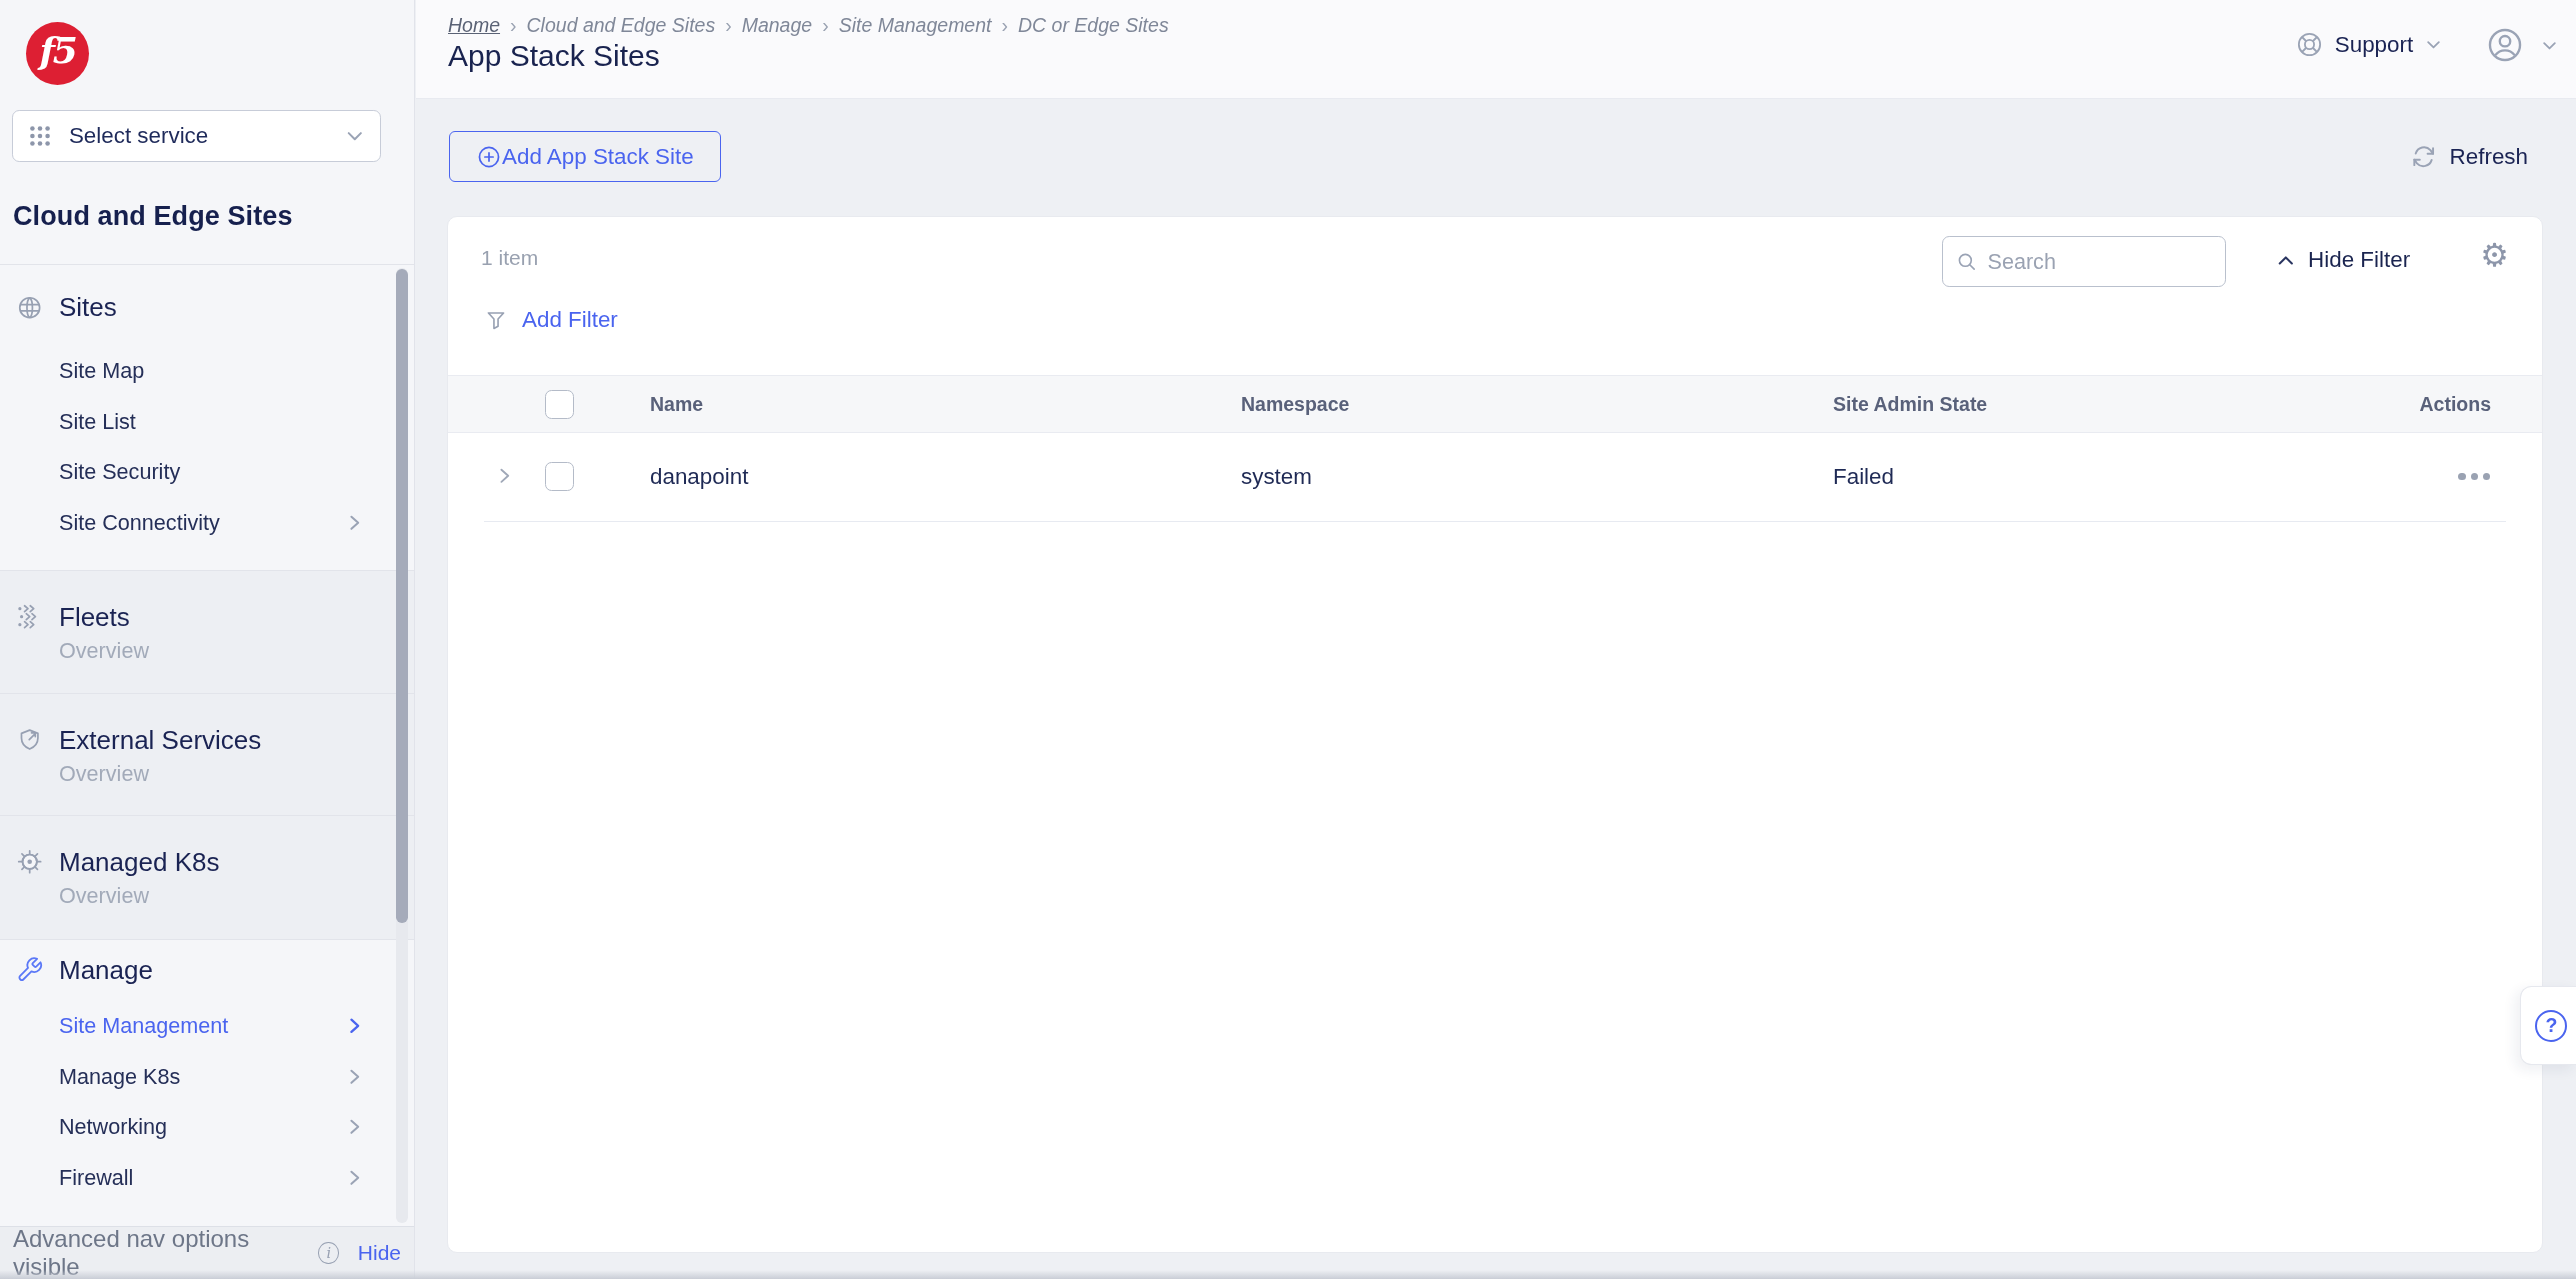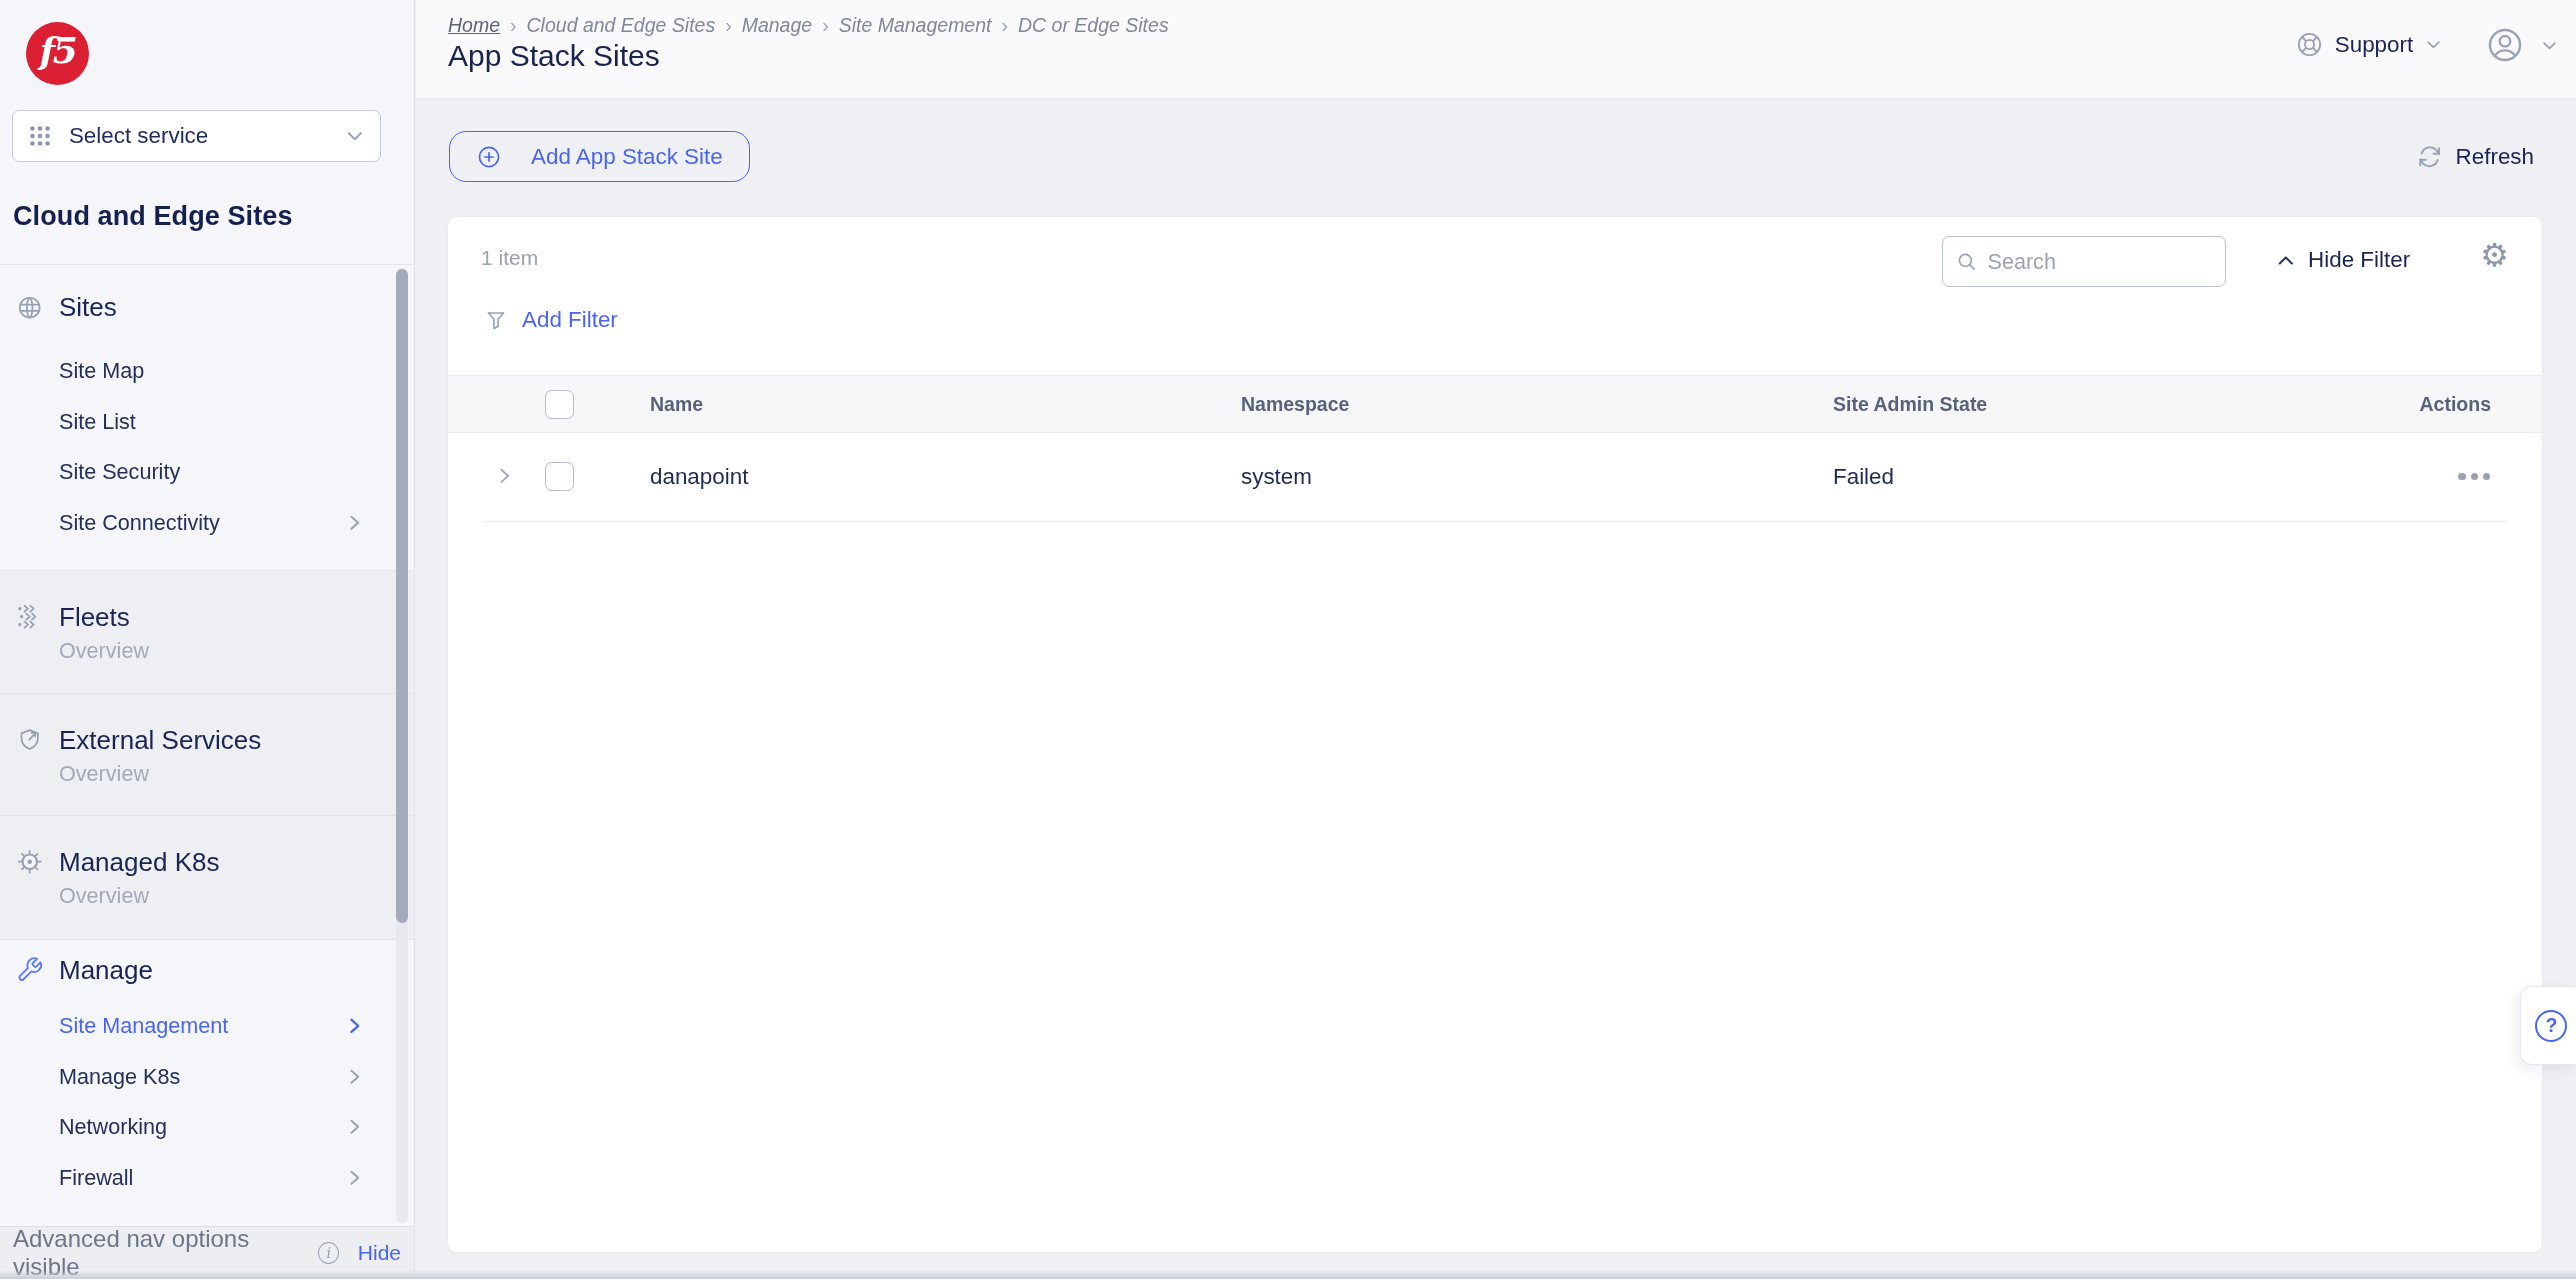--- a/index.html
+++ b/index.html
@@ -44,23 +44,23 @@
   .breadcrumb { position:absolute; left:32px; top:14.4px; display:flex; align-items:center; font-size:19.5px; color:#7f8798; }
   .crumb { color:#7f8798;font-style:italic; }
   .crumb-home { color:#5a6275; text-decoration:underline; cursor:pointer; }
   .crumb-sep { color:#9aa2b2; margin:0 10px; font-size:19.5px; }
   .page-title { position:absolute; left:32px; top:39px; font-size:30px; font-weight:500; color:#19234f; }
   .support-group { position:absolute; right:133px; top:30px; display:flex; align-items:center; gap:10.8px; cursor:pointer; }
   .support-label { font-size:22.4px; color:#1a2353; }
   .avatar-group { position:absolute; right:16.6px; top:26px; display:flex; align-items:center; gap:16px; cursor:pointer; }
 
   
-  .add-btn { position:absolute; left:449px; top:131px; height:51px; padding:0 26px; border:1.4px solid #4a64ef; border-radius:17px; background:transparent; display:flex; align-items:center; gap:29px; cursor:pointer; z-index:4; }
+  .add-btn { position:absolute; left:449px; top:131px; height:51px; padding:0 26px; border:1.4px solid #4a64ef; border-radius:6px; background:transparent; display:flex; align-items:center; gap:0; cursor:pointer; z-index:4; }
   .add-btn-label { font-size:22.4px; color:#4a64ef; }
-  .refresh { position:absolute; right:42px; top:131px; height:51px; display:flex; align-items:center; gap:12px; cursor:pointer; z-index:4; }
+  .refresh { position:absolute; right:48px; top:131px; height:51px; display:flex; align-items:center; gap:12px; cursor:pointer; z-index:4; }
   .refresh-label { font-size:22.4px; color:#1a2353; }
 
   
   .card { position:absolute; left:447px; top:216px; width:2096px; height:1037px; background:#ffffff; border:0.7px solid #e8eaef; border-radius:10px; z-index:3; }
   .item-count { position:absolute; left:33px; top:29px; font-size:21px; color:#99a1b0; }
   .search-box { position:absolute; left:1494px; top:19px; width:284px; height:51px; border:1.1px solid #b9c0cd; border-radius:7.2px; display:flex; align-items:center; padding:0 11.5px; gap:10px; background:#fff; }
   .search-input { border:none; outline:none; font-size:21.6px; color:#1f2a55; width:100%; font-family:"Liberation Sans", sans-serif; background:transparent; }
   .search-input::placeholder { color:#9aa2b2; }
   .hide-filter { position:absolute; left:1827px; top:27.4px; height:32px; display:flex; align-items:center; gap:11.5px; cursor:pointer;justify-content:flex-end; }
   .hide-filter-label { font-size:22.4px; color:#1b2550; }

